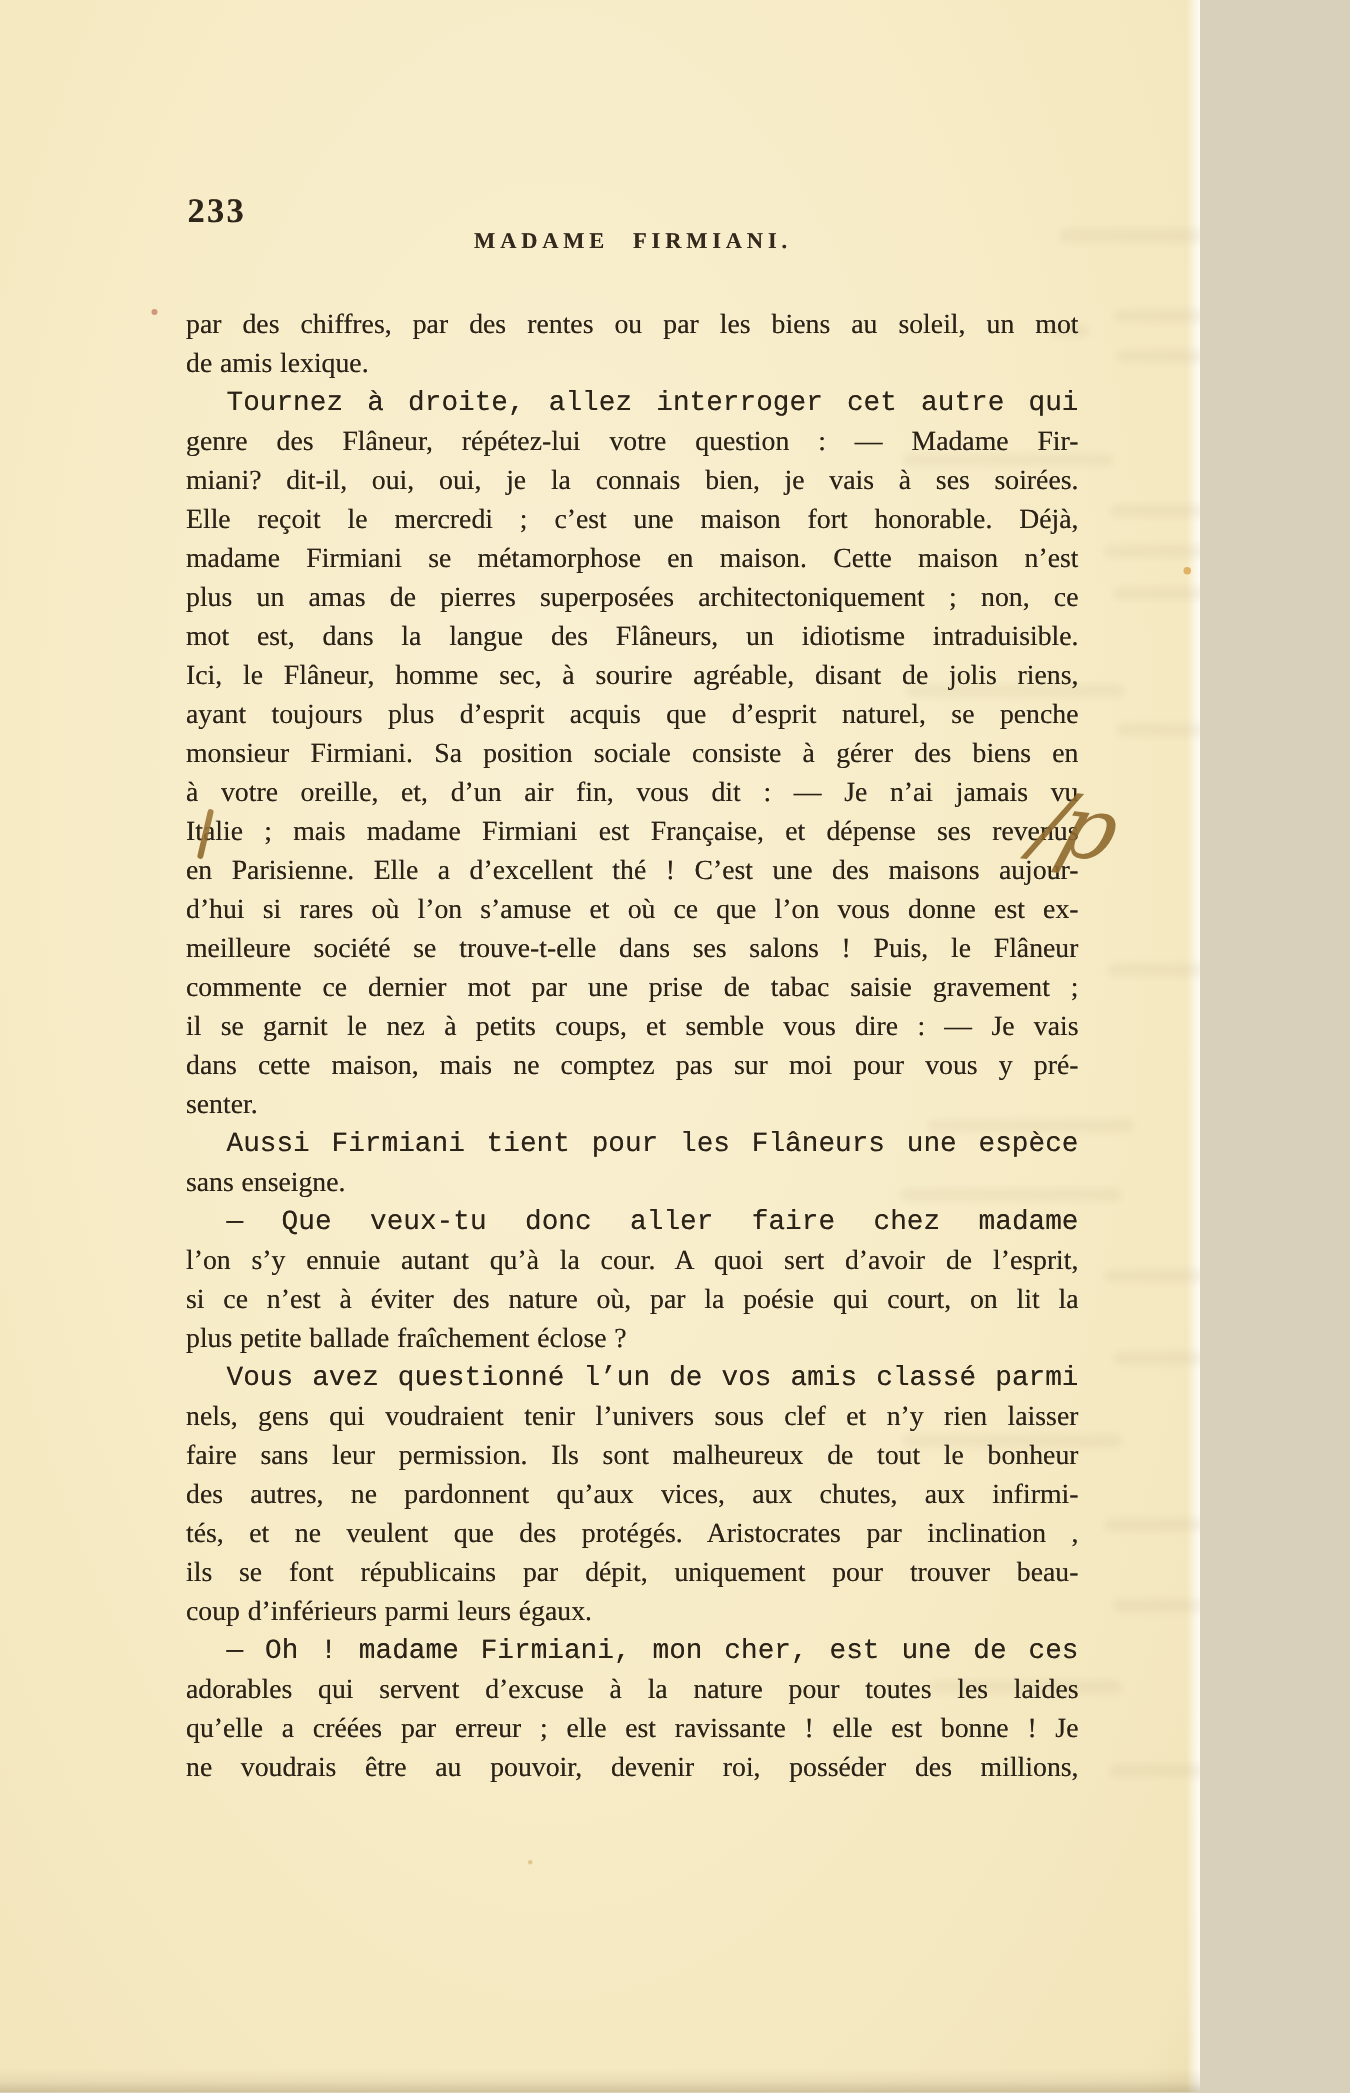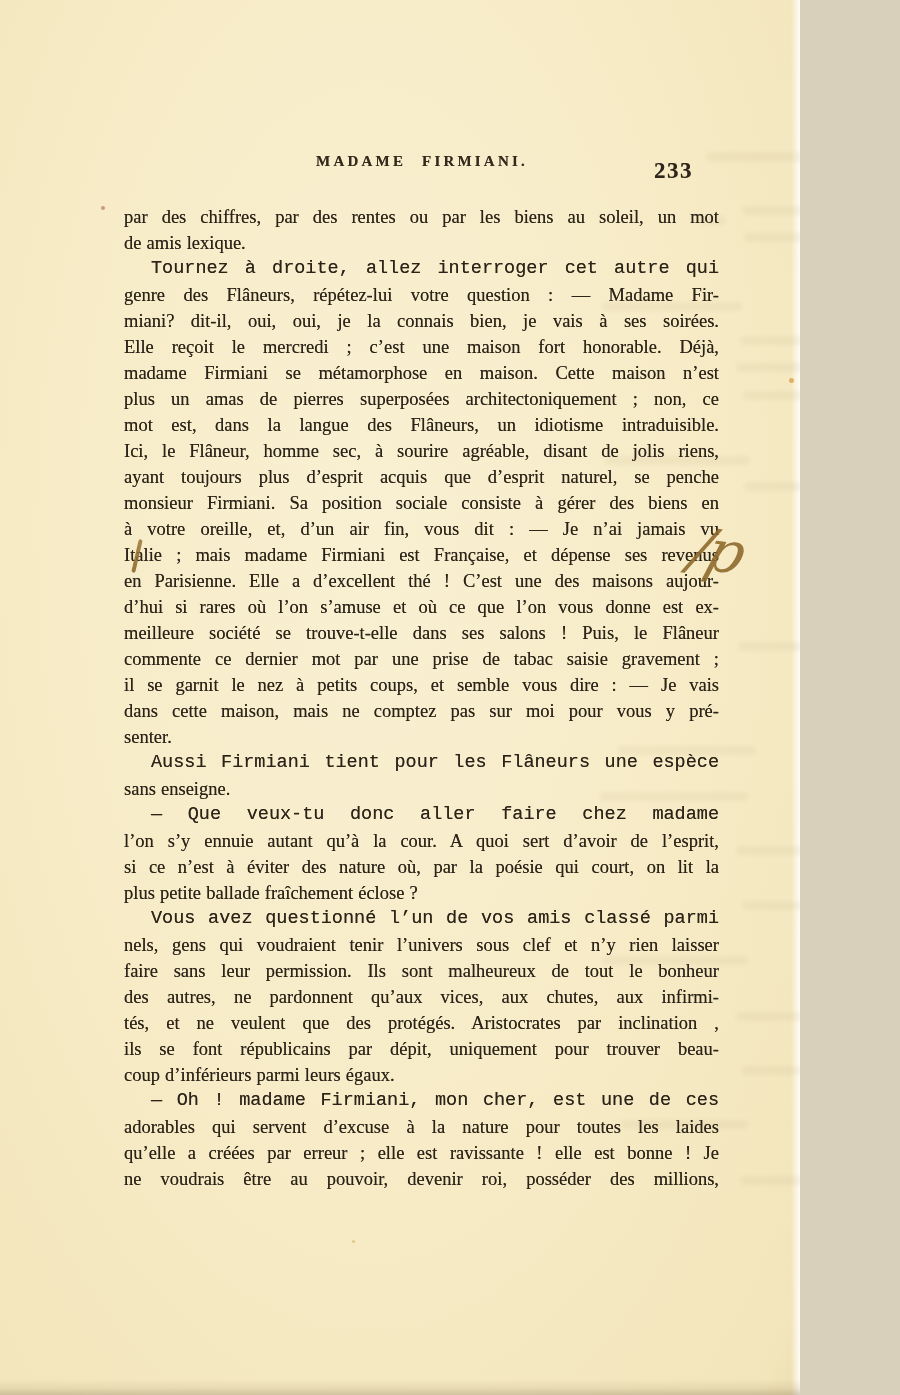--- a/index.html
+++ b/index.html
@@ -26,23 +26,22 @@
   
   .running-title {
     position: absolute; left: 125px; top: 153px; width: 594px;
     text-align: center;
     font-size: 15px; font-weight: 700;
     letter-spacing: 3.2px; word-spacing: 9px;
     color: #332a1d;
     text-shadow: 0 0 0.4px rgba(51,42,29,0.55);
   }
   .page-number {
-    position: absolute; left: 125px; top: 158px; width: 594px;
+    position: absolute; left: 125px; top: 128px; width: 594px;
     box-sizing: border-box; padding-right: 26px;
-    text-align: right;
     font-size: 23px; font-weight: 700; letter-spacing: 1.5px;
     color: #2e261a;
     text-shadow: 0 0 0.4px rgba(46,38,26,0.5);
   }
 
   
   .body-text {
     position: absolute; left: 124px; top: 184px; width: 595px;
     z-index: 2;
     margin-top: 20px;
@@ -98,21 +97,21 @@
 <div class="scan">
 
   <div class="running-title">MADAME FIRMIANI.</div>
 
   <div class="page-number">233</div>
 
   <div class="body-text">
       <div class="line">par des chiffres, par des rentes ou par les biens au soleil, un mot</div>
       <div class="line short">de amis lexique.</div>
       <div class="line indent">Tournez à droite, allez interroger cet autre qui appartient au</div>
-      <div class="line">genre des Flâneurs, répétez-lui votre question : — Madame Fir-</div>
+      <div class="line">genre des Flâneur, répétez-lui votre question : — Madame Fir-</div>
       <div class="line">miani? dit-il, oui, oui, je la connais bien, je vais à ses soirées.</div>
       <div class="line">Elle reçoit le mercredi ; c’est une maison fort honorable. Déjà,</div>
       <div class="line">madame Firmiani se métamorphose en maison. Cette maison n’est</div>
       <div class="line">plus un amas de pierres superposées architectoniquement ; non, ce</div>
       <div class="line">mot est, dans la langue des Flâneurs, un idiotisme intraduisible.</div>
       <div class="line">Ici, le Flâneur, homme sec, à sourire agréable, disant de jolis riens,</div>
       <div class="line">ayant toujours plus d’esprit acquis que d’esprit naturel, se penche</div>
       <div class="line">monsieur Firmiani. Sa position sociale consiste à gérer des biens en</div>
       <div class="line">à votre oreille, et, d’un air fin, vous dit : — Je n’ai jamais vu</div>
       <div class="line">Italie ; mais madame Firmiani est Française, et dépense ses revenus</div>

